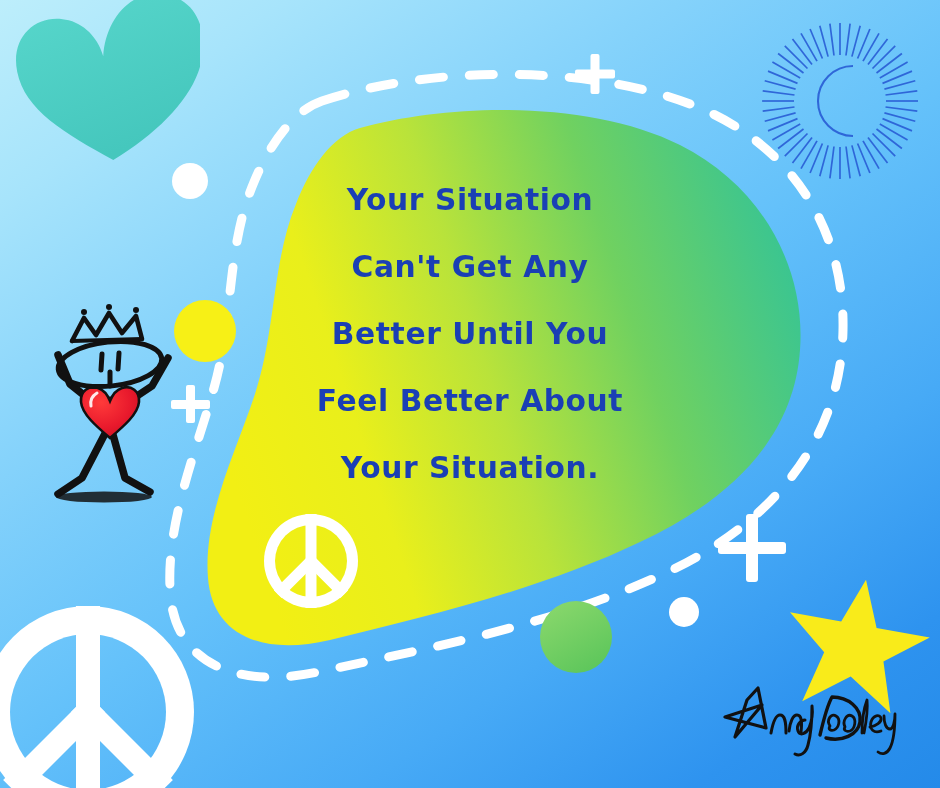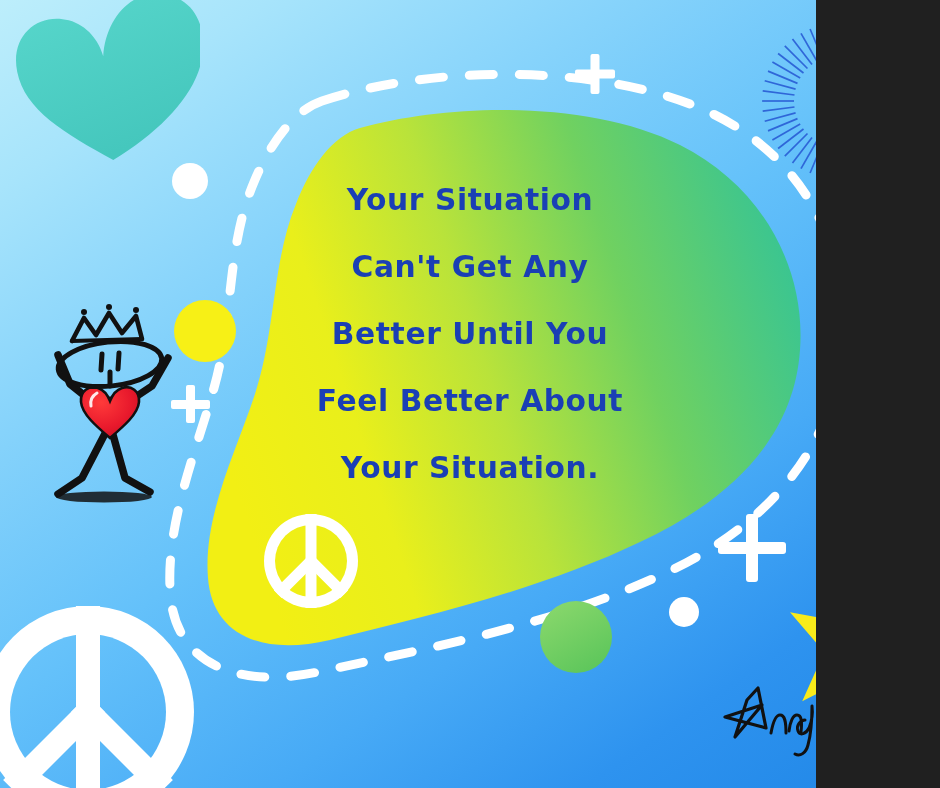--- a/index.html
+++ b/index.html
@@ -3,21 +3,21 @@
 <meta charset="utf-8">
 <title>Inspirational Quote Graphic</title>
 <style>
   html, body {
     margin: 0;
     padding: 0;
     background: #202020;
   }
   #canvas {
     position: relative;
-    width: 816px;
+    width: 940px;
     height: 788px;
     overflow: hidden;
     font-family: "DejaVu Sans", sans-serif;
     background: linear-gradient(145deg,
         #bdeefb 0%,
         #a7e4fb 14%,
         #86d3fb 32%,
         #64c1fa 52%,
         #47aaf6 72%,
         #2e93ef 88%,

